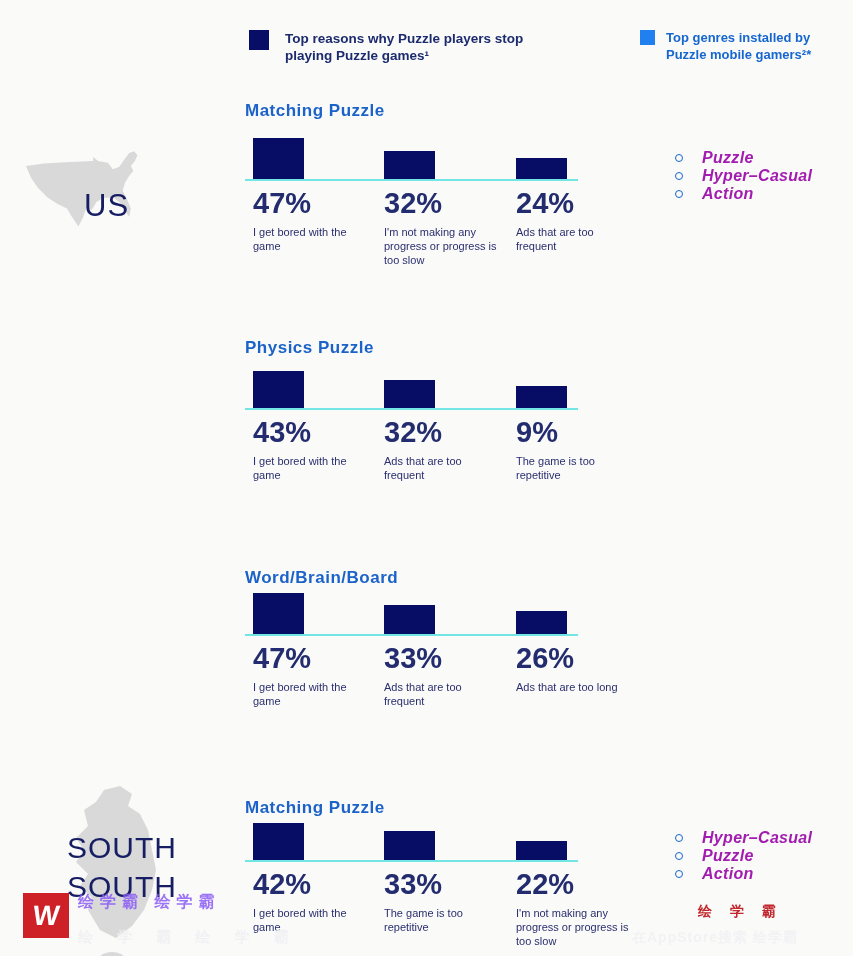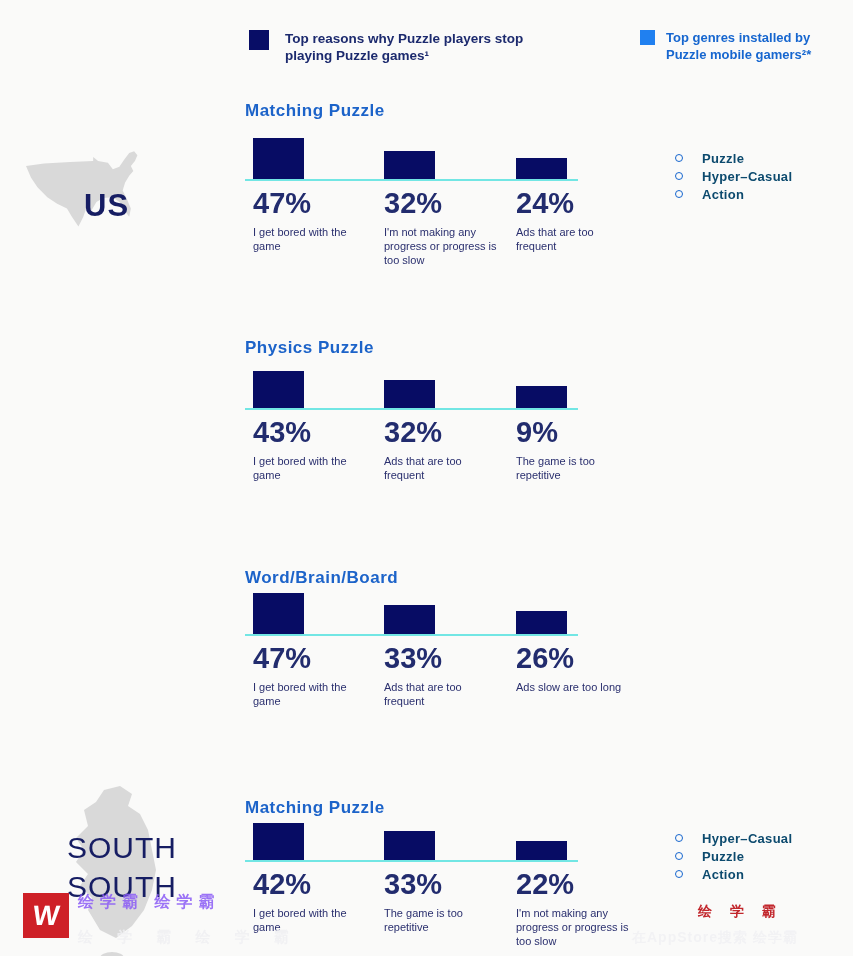--- a/index.html
+++ b/index.html
@@ -12,39 +12,39 @@
   }
   
   .legend-left{position:absolute;left:249px;top:30px;display:flex;}
   .legend-left .swatch{width:20px;height:20px;background:#080d66;margin-right:16px;flex:0 0 auto;}
   .legend-left .ltext{width:250px;font-size:13.5px;font-weight:bold;color:#1c2a6e;line-height:17px;}
   .legend-right{position:absolute;left:640px;top:29px;display:flex;}
   .legend-right .swatch{width:15px;height:15px;background:#2080f0;margin-right:11px;margin-top:1px;flex:0 0 auto;}
   .legend-right .ltext{width:172px;font-size:13px;font-weight:bold;color:#1666cf;line-height:17px;}
   
   .us-map{position:absolute;left:8px;top:148px;width:190px;height:95px;}
-  .us-label{position:absolute;left:84px;top:188px;font-size:31px;font-weight:bold;color:#161d63;letter-spacing:1px;}
+  .us-label{position:absolute;left:84px;top:188px;font-size:31px;font-weight:normal;color:#161d63;letter-spacing:1px;}
   .sk-map{position:absolute;left:30px;top:782px;width:180px;height:190px;}
   .sk-label{position:absolute;left:67px;top:828px;font-size:30px;font-weight:normal;color:#161d63;letter-spacing:1px;line-height:39px;}
   
   .section{position:absolute;left:245px;width:333px;height:180px;}
   .sec-title{position:absolute;left:0;font-size:17px;font-weight:bold;color:#1c63c9;letter-spacing:.5px;}
   .t0{top:0;} .t8{top:8px;} .t4{top:12px;} .t16{top:16px;}
   .bars{position:absolute;left:0;top:28px;width:333px;height:50px;}
   .bar{position:absolute;bottom:0;width:51px;background:#070c64;}
   .b0{left:8px;} .b1{left:139px;} .b2{left:271px;}
   .baseline{position:absolute;left:0;top:78px;width:333px;height:2px;background:#72e6e4;}
   .pct{position:absolute;top:86px;font-size:29px;font-weight:600;color:#222c6e;}
   .p0{left:8px;} .p1{left:139px;} .p2{left:271px;}
   .cap{position:absolute;top:124px;width:114px;font-size:11px;color:#2a2f6e;line-height:14px;}
   
   .genres{position:absolute;left:675px;width:170px;}
   .genre-row{display:flex;align-items:center;height:18px;}
   .bullet{width:6px;height:6px;border:1.5px solid #1666cf;border-radius:50%;margin-right:19px;flex:0 0 auto;}
-  .genre-label{font-size:13px;font-weight:bold;color:#0c4a6e;letter-spacing:.3px;}
+  .genre-label{font-size:16px;font-weight:bold;color:#a21caf;letter-spacing:.3px;font-style:italic;}
   
   .logo{position:absolute;left:23px;top:893px;width:46px;height:45px;background:#ce2027;
         display:flex;align-items:center;justify-content:center;}
   .logo span{color:#fff;font-size:28px;font-weight:bold;transform:skewX(-6deg);}
   .wm-red{position:absolute;left:698px;top:903px;font-size:14px;font-weight:bold;color:#c2272d;letter-spacing:7px;}
   .wm-faint{position:absolute;color:#8b5cf6;opacity:.85;font-weight:bold;}
   .wm1{left:78px;top:892px;font-size:16px;letter-spacing:6px;}
   .wm2{left:78px;top:928px;font-size:15px;letter-spacing:10px;color:#f0f0f3;}
   .wm3{left:632px;top:929px;font-size:14px;letter-spacing:1px;color:#f1f1f4;}
 </style>
@@ -114,21 +114,21 @@
       <div class="bar b0" style="height: 41px;"></div>
       <div class="bar b1" style="height: 29px;"></div>
       <div class="bar b2" style="height: 23px;"></div>
     </div>
     <div class="baseline"></div>
     <div class="pct p0">47%</div>
     <div class="pct p1">33%</div>
     <div class="pct p2">26%</div>
     <div class="cap p0">I get bored with the game</div>
     <div class="cap p1">Ads that are too frequent</div>
-    <div class="cap p2">Ads slow are too long</div>
+    <div class="cap p2">Ads that are too long</div>
   </div>
 
   <div class="section" style="top:782px">
     <div class="sec-title t16">Matching Puzzle</div>
     <div class="bars">
       <div class="bar b0" style="height: 37px;"></div>
       <div class="bar b1" style="height: 29px;"></div>
       <div class="bar b2" style="height: 19px;"></div>
     </div>
     <div class="baseline"></div>

